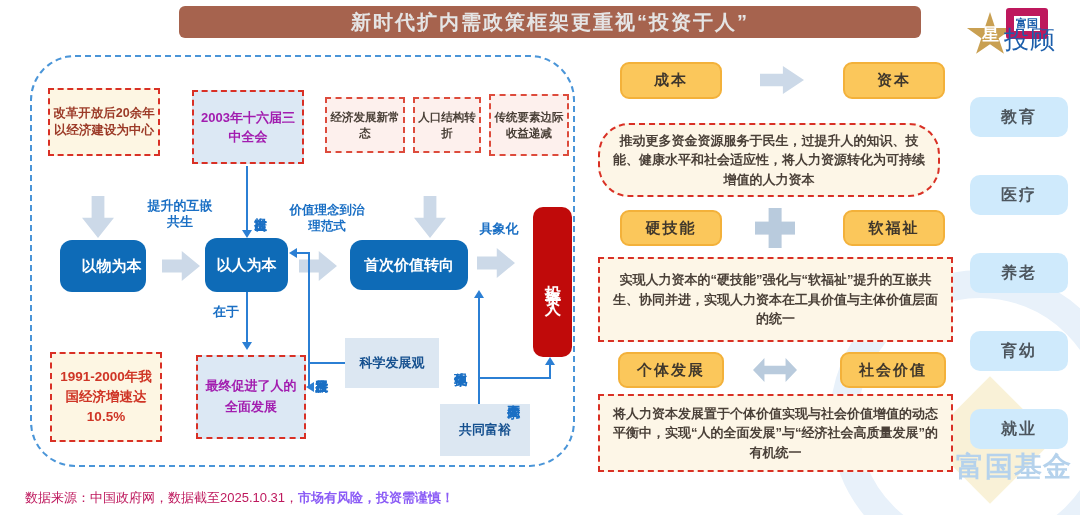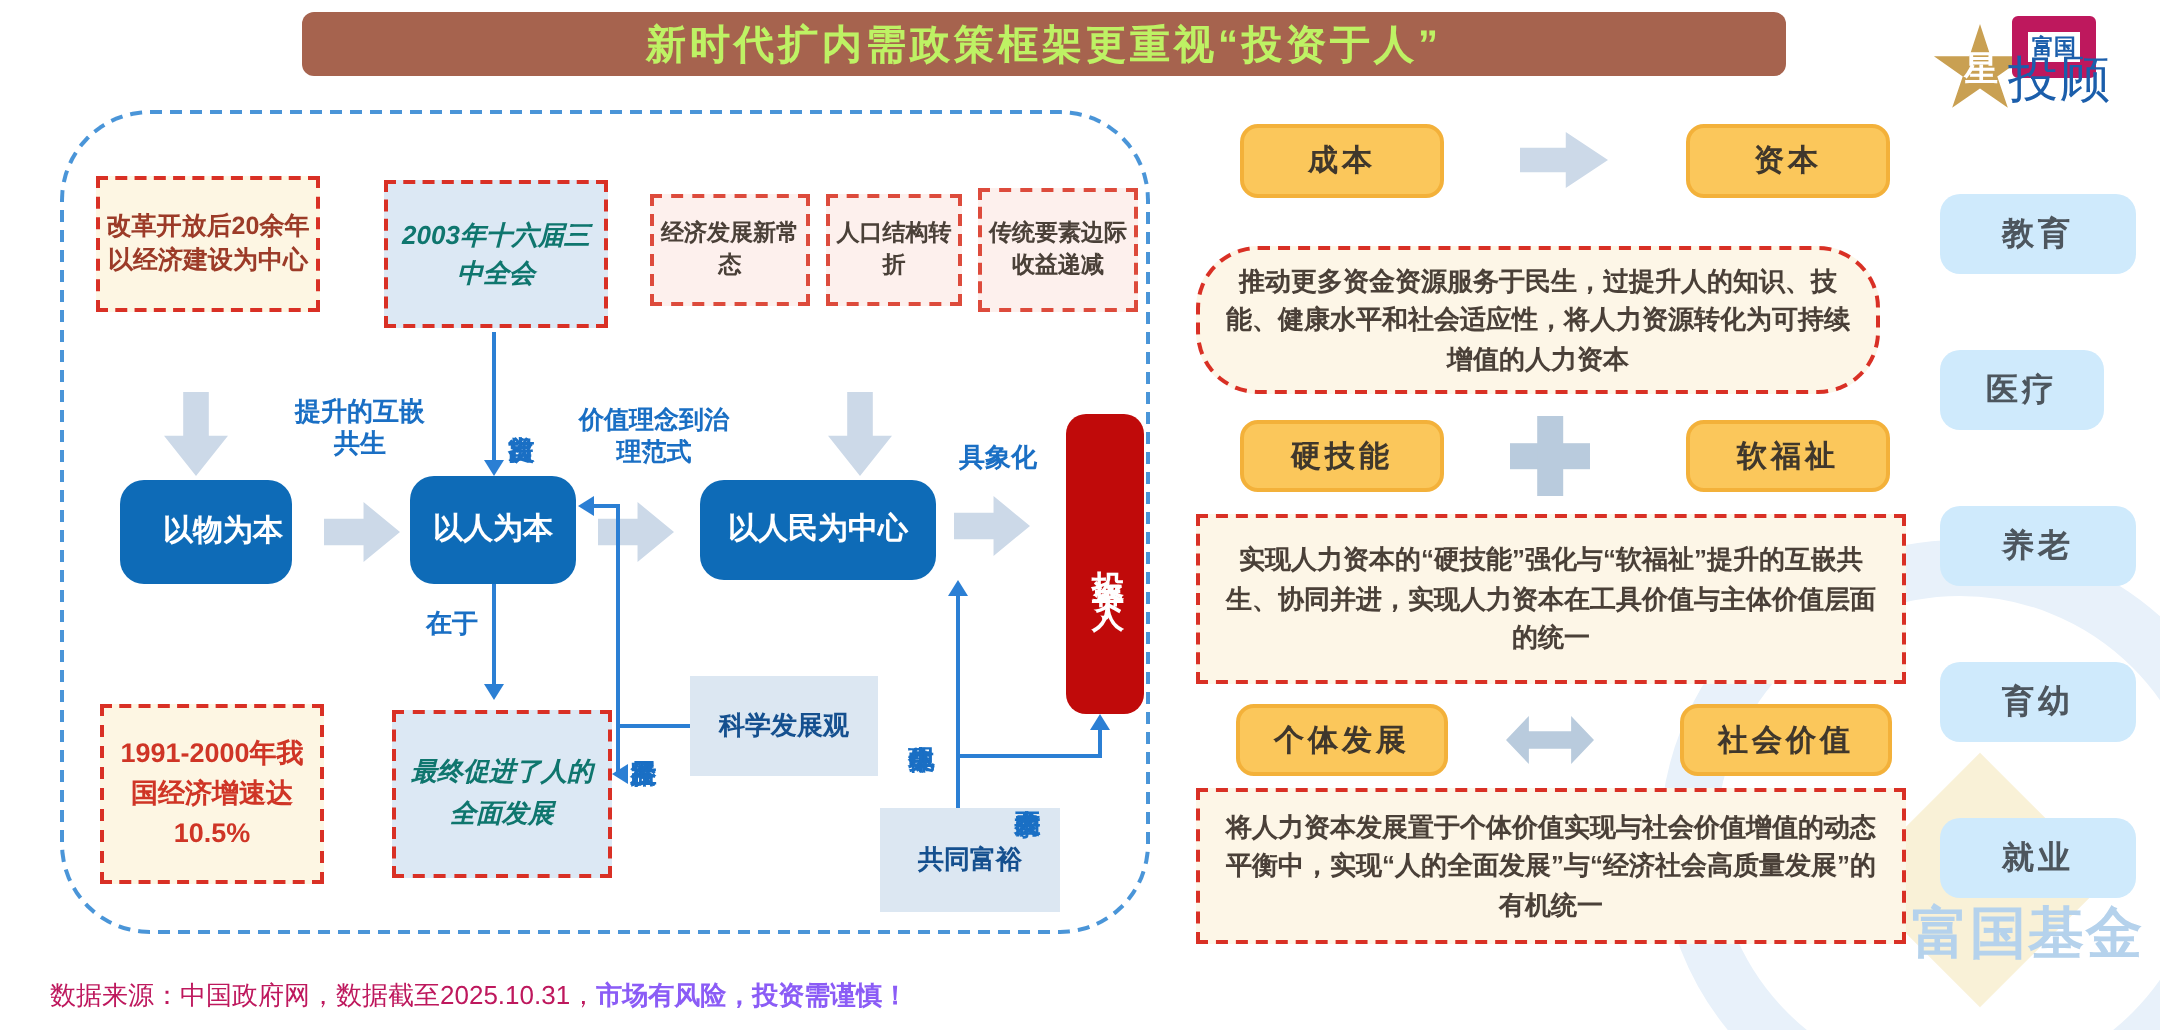--- a/index.html
+++ b/index.html
@@ -1,21 +1,21 @@
 <!DOCTYPE html>
 <html><head>
 <meta charset="utf-8">
 <style>
   html,body{margin:0;padding:0;}
   body{width:1080px;height:515px;position:relative;overflow:hidden;background:#ffffff;
        font-family:"Liberation Sans","DejaVu Sans",sans-serif;}
   .abs{position:absolute;box-sizing:border-box;}
   .box{display:flex;align-items:center;justify-content:center;text-align:center;box-sizing:border-box;padding:3px;}
   .cream{background:#fdf6e3;border:2px dashed #d93025;color:#9c3b28;font-weight:bold;}
-  .lblue{background:#dce8f4;border:2px dashed #d93025;color:#0f766e;font-weight:bold;font-style:italic;}
+  .lblue{background:#dce8f4;border:2px dashed #d93025;color:#a21caf;font-weight:bold;}
   .pink{background:#fdf0ed;border:2px dashed #dd4b3c;color:#4a4038;font-weight:bold;}
   .bluebox{background:#0e6bb7;border-radius:12px;color:#ffffff;font-weight:bold;font-size:15px;line-height:1.25;}
   .graybox{background:#dce7f2;color:#15508f;font-weight:bold;font-size:13px;}
   .orangebox{background:#fbc75b;border:2px solid #f3b13a;border-radius:9px;color:#3f372c;font-weight:bold;font-size:15px;letter-spacing:2px;}
   .descbox{background:#fdf6e7;border:2px dashed #d93025;color:#4a4038;font-weight:bold;font-size:13px;line-height:1.5;padding:6px 12px;}
   .bluelabel{color:#1a6fc4;font-weight:bold;text-align:center;line-height:1.25;}
   .vtext{writing-mode:vertical-rl;text-orientation:upright;}
   .line{background:#2b7fd4;}
   .fatright{background:#ccd9e8;clip-path:polygon(0 28%,52% 28%,52% 0,100% 50%,52% 100%,52% 72%,0 72%);}
   .fatdown{background:#ccd9e8;clip-path:polygon(30% 0,70% 0,70% 52%,100% 52%,50% 100%,0 52%,30% 52%);}
@@ -27,21 +27,21 @@
   .arr-left{width:0;height:0;border-top:5px solid transparent;border-bottom:5px solid transparent;border-right:8px solid #2b7fd4;}
   .star{clip-path:polygon(50% 0%,61% 35%,98% 35%,68% 57%,79% 91%,50% 70%,21% 91%,32% 57%,2% 35%,39% 35%);background:#c9a052;}
   .sidebox{background:#cfeafc;border-radius:10px;color:#4d565e;font-weight:bold;font-size:16px;letter-spacing:2px;z-index:2;}
 </style>
 </head>
 <body>
 
 <div class="abs" style="left:830px;top:270px;width:300px;height:300px;border:28px solid #e8f1fa;border-radius:50%;z-index:0;"></div>
 <div class="abs" style="left:945px;top:395px;width:90px;height:90px;background:#f7edcd;transform:rotate(45deg);z-index:0;opacity:.8;"></div>
 
-<div class="abs" style="left:151px;top:6px;width:742px;height:32px;background:#a6634e;border-radius:6px;color:#bef264;
+<div class="abs" style="left:179px;top:6px;width:742px;height:32px;background:#a6634e;border-radius:6px;color:#e5e5e5;
             font-weight:bold;font-size:20px;letter-spacing:2px;display:flex;align-items:center;justify-content:center;z-index:2;">新时代扩内需政策框架更重视“投资于人”</div>
 
 <div class="abs" style="left:962px;top:6px;width:112px;height:50px;z-index:2;">
   <div class="abs star" style="left:4px;top:6px;width:48px;height:46px;"></div>
   <div class="abs" style="left:20px;top:17px;color:#fff;font-weight:bold;font-size:17px;">星</div>
   <div class="abs" style="left:44px;top:2px;border:8px solid #be185d;border-radius:3px;color:#1b5eab;font-weight:bold;font-size:11px;padding:0 2px;">富国</div>
   <div class="abs" style="left:42px;top:17px;color:#1b5eab;font-weight:normal;font-size:25px;letter-spacing:1px;">投顾</div>
 </div>
 
 <div class="abs" style="left:30px;top:55px;width:545px;height:412px;border:2px dashed #4a95d8;border-radius:45px;z-index:1;"></div>
@@ -58,21 +58,21 @@
 <div class="abs line" style="left:246px;top:166px;width:2px;height:64px;z-index:1;"></div>
 <div class="abs arr-down" style="left:242px;top:230px;z-index:1;"></div>
 <div class="abs bluelabel vtext" style="left:252px;top:178px;height:60px;font-size:13px;z-index:2;">首次提出</div>
 
 <div class="abs box bluebox" style="left:60px;top:240px;width:86px;height:52px;z-index:2;padding-left:20px;">以物为本</div>
 <div class="abs fatright" style="left:162px;top:251px;width:38px;height:30px;z-index:1;"></div>
 <div class="abs bluelabel" style="left:146px;top:198px;width:68px;font-size:13px;z-index:2;">提升的互嵌共生</div>
 <div class="abs box bluebox" style="left:205px;top:238px;width:83px;height:54px;z-index:2;">以人为本</div>
 <div class="abs fatright" style="left:299px;top:251px;width:38px;height:30px;z-index:1;"></div>
 <div class="abs bluelabel" style="left:288px;top:203px;width:78px;font-size:12.5px;z-index:2;">价值理念到治理范式</div>
-<div class="abs box bluebox" style="left:350px;top:240px;width:118px;height:50px;z-index:2;">以人民为中心</div>
+<div class="abs box bluebox" style="left:350px;top:240px;width:118px;height:50px;z-index:2;">首次价值转向</div>
 <div class="abs fatright" style="left:477px;top:248px;width:38px;height:30px;z-index:1;"></div>
 <div class="abs bluelabel" style="left:477px;top:221px;width:44px;font-size:13px;z-index:2;">具象化</div>
 <div class="abs box vtext" style="left:533px;top:207px;width:39px;height:150px;background:#c00a0a;border-radius:10px;color:#fff;
             font-weight:bold;font-size:16px;letter-spacing:5px;z-index:2;">投资于人</div>
 
 <div class="abs line" style="left:246px;top:292px;width:2px;height:50px;z-index:1;"></div>
 <div class="abs arr-down" style="left:242px;top:342px;z-index:1;"></div>
 <div class="abs bluelabel" style="left:210px;top:304px;width:32px;font-size:13px;z-index:2;">在于</div>
 
 <div class="abs box cream" style="left:50px;top:352px;width:112px;height:90px;font-size:13.5px;line-height:1.5;color:#cf3526;z-index:2;">1991-2000年我国经济增速达10.5%</div>
@@ -107,21 +107,21 @@
 <div class="abs plus" style="left:755px;top:208px;width:40px;height:40px;z-index:1;"></div>
 <div class="abs box orangebox" style="left:843px;top:210px;width:102px;height:36px;z-index:2;">软福祉</div>
 <div class="abs box descbox" style="left:598px;top:257px;width:355px;height:85px;z-index:2;">实现人力资本的“硬技能”强化与“软福祉”提升的互嵌共生、协同并进，实现人力资本在工具价值与主体价值层面的统一</div>
 
 <div class="abs box orangebox" style="left:618px;top:352px;width:106px;height:36px;z-index:2;">个体发展</div>
 <div class="abs fatdouble" style="left:753px;top:358px;width:44px;height:24px;z-index:1;"></div>
 <div class="abs box orangebox" style="left:840px;top:352px;width:106px;height:36px;z-index:2;">社会价值</div>
 <div class="abs box descbox" style="left:598px;top:394px;width:355px;height:78px;z-index:2;">将人力资本发展置于个体价值实现与社会价值增值的动态平衡中，实现“人的全面发展”与“经济社会高质量发展”的有机统一</div>
 
 <div class="abs box sidebox" style="left:970px;top:97px;width:98px;height:40px;">教育</div>
-<div class="abs box sidebox" style="left:970px;top:175px;width:82px;height:40px;">医疗</div>
+<div class="abs box sidebox" style="left:970px;top:175px;width:98px;height:40px;">医疗</div>
 <div class="abs box sidebox" style="left:970px;top:253px;width:98px;height:40px;">养老</div>
 <div class="abs box sidebox" style="left:970px;top:331px;width:98px;height:40px;">育幼</div>
 <div class="abs box sidebox" style="left:970px;top:409px;width:98px;height:40px;">就业</div>
 <div class="abs" style="left:956px;top:448px;font-size:28px;font-weight:bold;color:#b5d2ec;letter-spacing:1px;z-index:1;">富国基金</div>
 
 <div class="abs" style="left:25px;top:489px;font-size:13px;z-index:2;">
   <span style="color:#be185d;">数据来源：中国政府网，数据截至2025.10.31，</span><span style="color:#8b5cf6;font-weight:bold;">市场有风险，投资需谨慎！</span>
 </div>
 
 </body></html>

